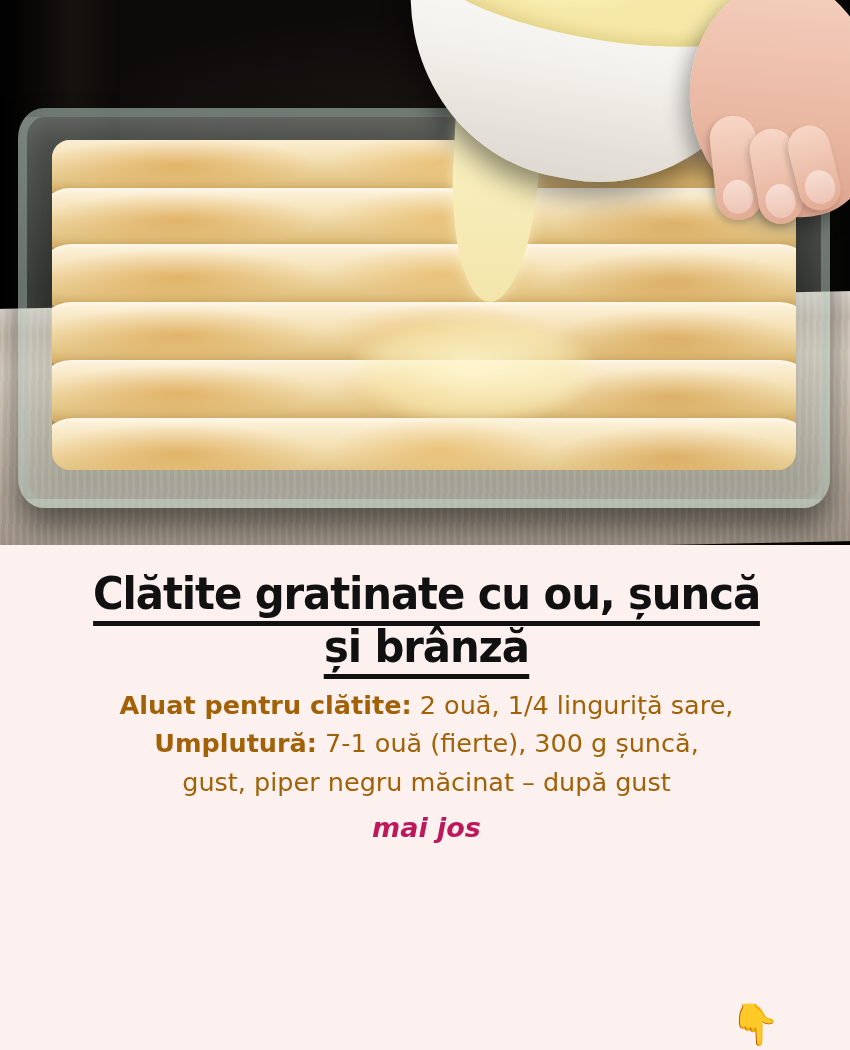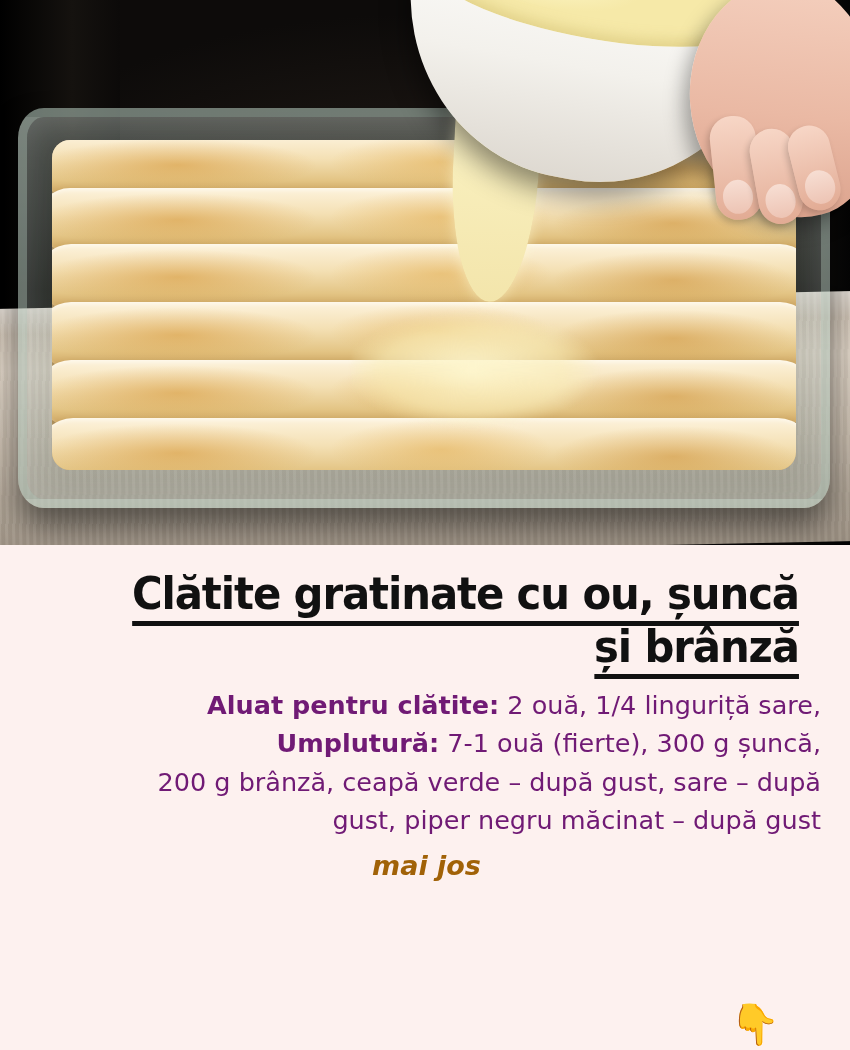--- a/index.html
+++ b/index.html
@@ -186,21 +186,21 @@
     width: 30px; height: 34px;
     border-radius: 50%;
     background: linear-gradient(180deg, #f7ded3, #edc4b4);
     left: 7px; bottom: 6px;
   }
 
   
   .content {
     flex: 1;
     padding: 18px 23px 0 26px;
-    text-align: right;
+    text-align: center;
     position: relative;
     border-radius: 29px;
   }
   .title {
     font-family: "DejaVu Sans", sans-serif;
     font-weight: bold;
     font-size: 45px;
     line-height: 1.18;
     color: #111111;
     letter-spacing: -1.2px;
@@ -208,38 +208,38 @@
     transform: scaleX(0.93);
   }
   .title span {
     border-bottom: 5px solid #111111;
     padding-bottom: 1px;
     display: inline;
   }
   .ingredients {
     font-size: 25.5px;
     line-height: 1.42;
-    color: #701a75;
+    color: #a16207;
     margin: 0 0 12px 0;
     padding: 0 6px;
   }
   .ingredients p { margin: 0 0 2px 0; }
   .ingredients b { font-weight: bold; }
   .footer {
     margin-top: 10px;
     font-size: 27px;
     font-weight: bold;
     font-style: italic;
     color: #111111;
     display: flex;
     align-items: center;
     justify-content: center;
     gap: 8px;
   }
-  .footer .accent { color: #a16207; }
+  .footer .accent { color: #be185d; }
   .hand-down {
     position: absolute;
     right: 70px;
     bottom: 6px;
     font-size: 40px;
     line-height: 1;
     color: #f2c33c;
   }
 </style>
 </head>
@@ -287,21 +287,20 @@
   <div class="content">
 
     <div class="title">
       <span>Clătite gratinate cu ou, șuncă</span><br>
       <span>și brânză</span>
     </div>
 
     <div class="ingredients">
       <p><b>Aluat pentru clătite:</b><span> 2 ouă, 1/4 linguriță sare,</span></p>
       <p><b>Umplutură:</b><span> 7-1 ouă (fierte), 300 g șuncă,</span></p>
-      <p>200 g brânză, ceapă verde – după gust, sare – după</p>
       <p>gust, piper negru măcinat – după gust</p>
     </div>
 
     <div class="footer">
       <span class="accent">mai jos</span>
     </div>
 
     <div class="hand-down">👇</div>
   </div>
 

